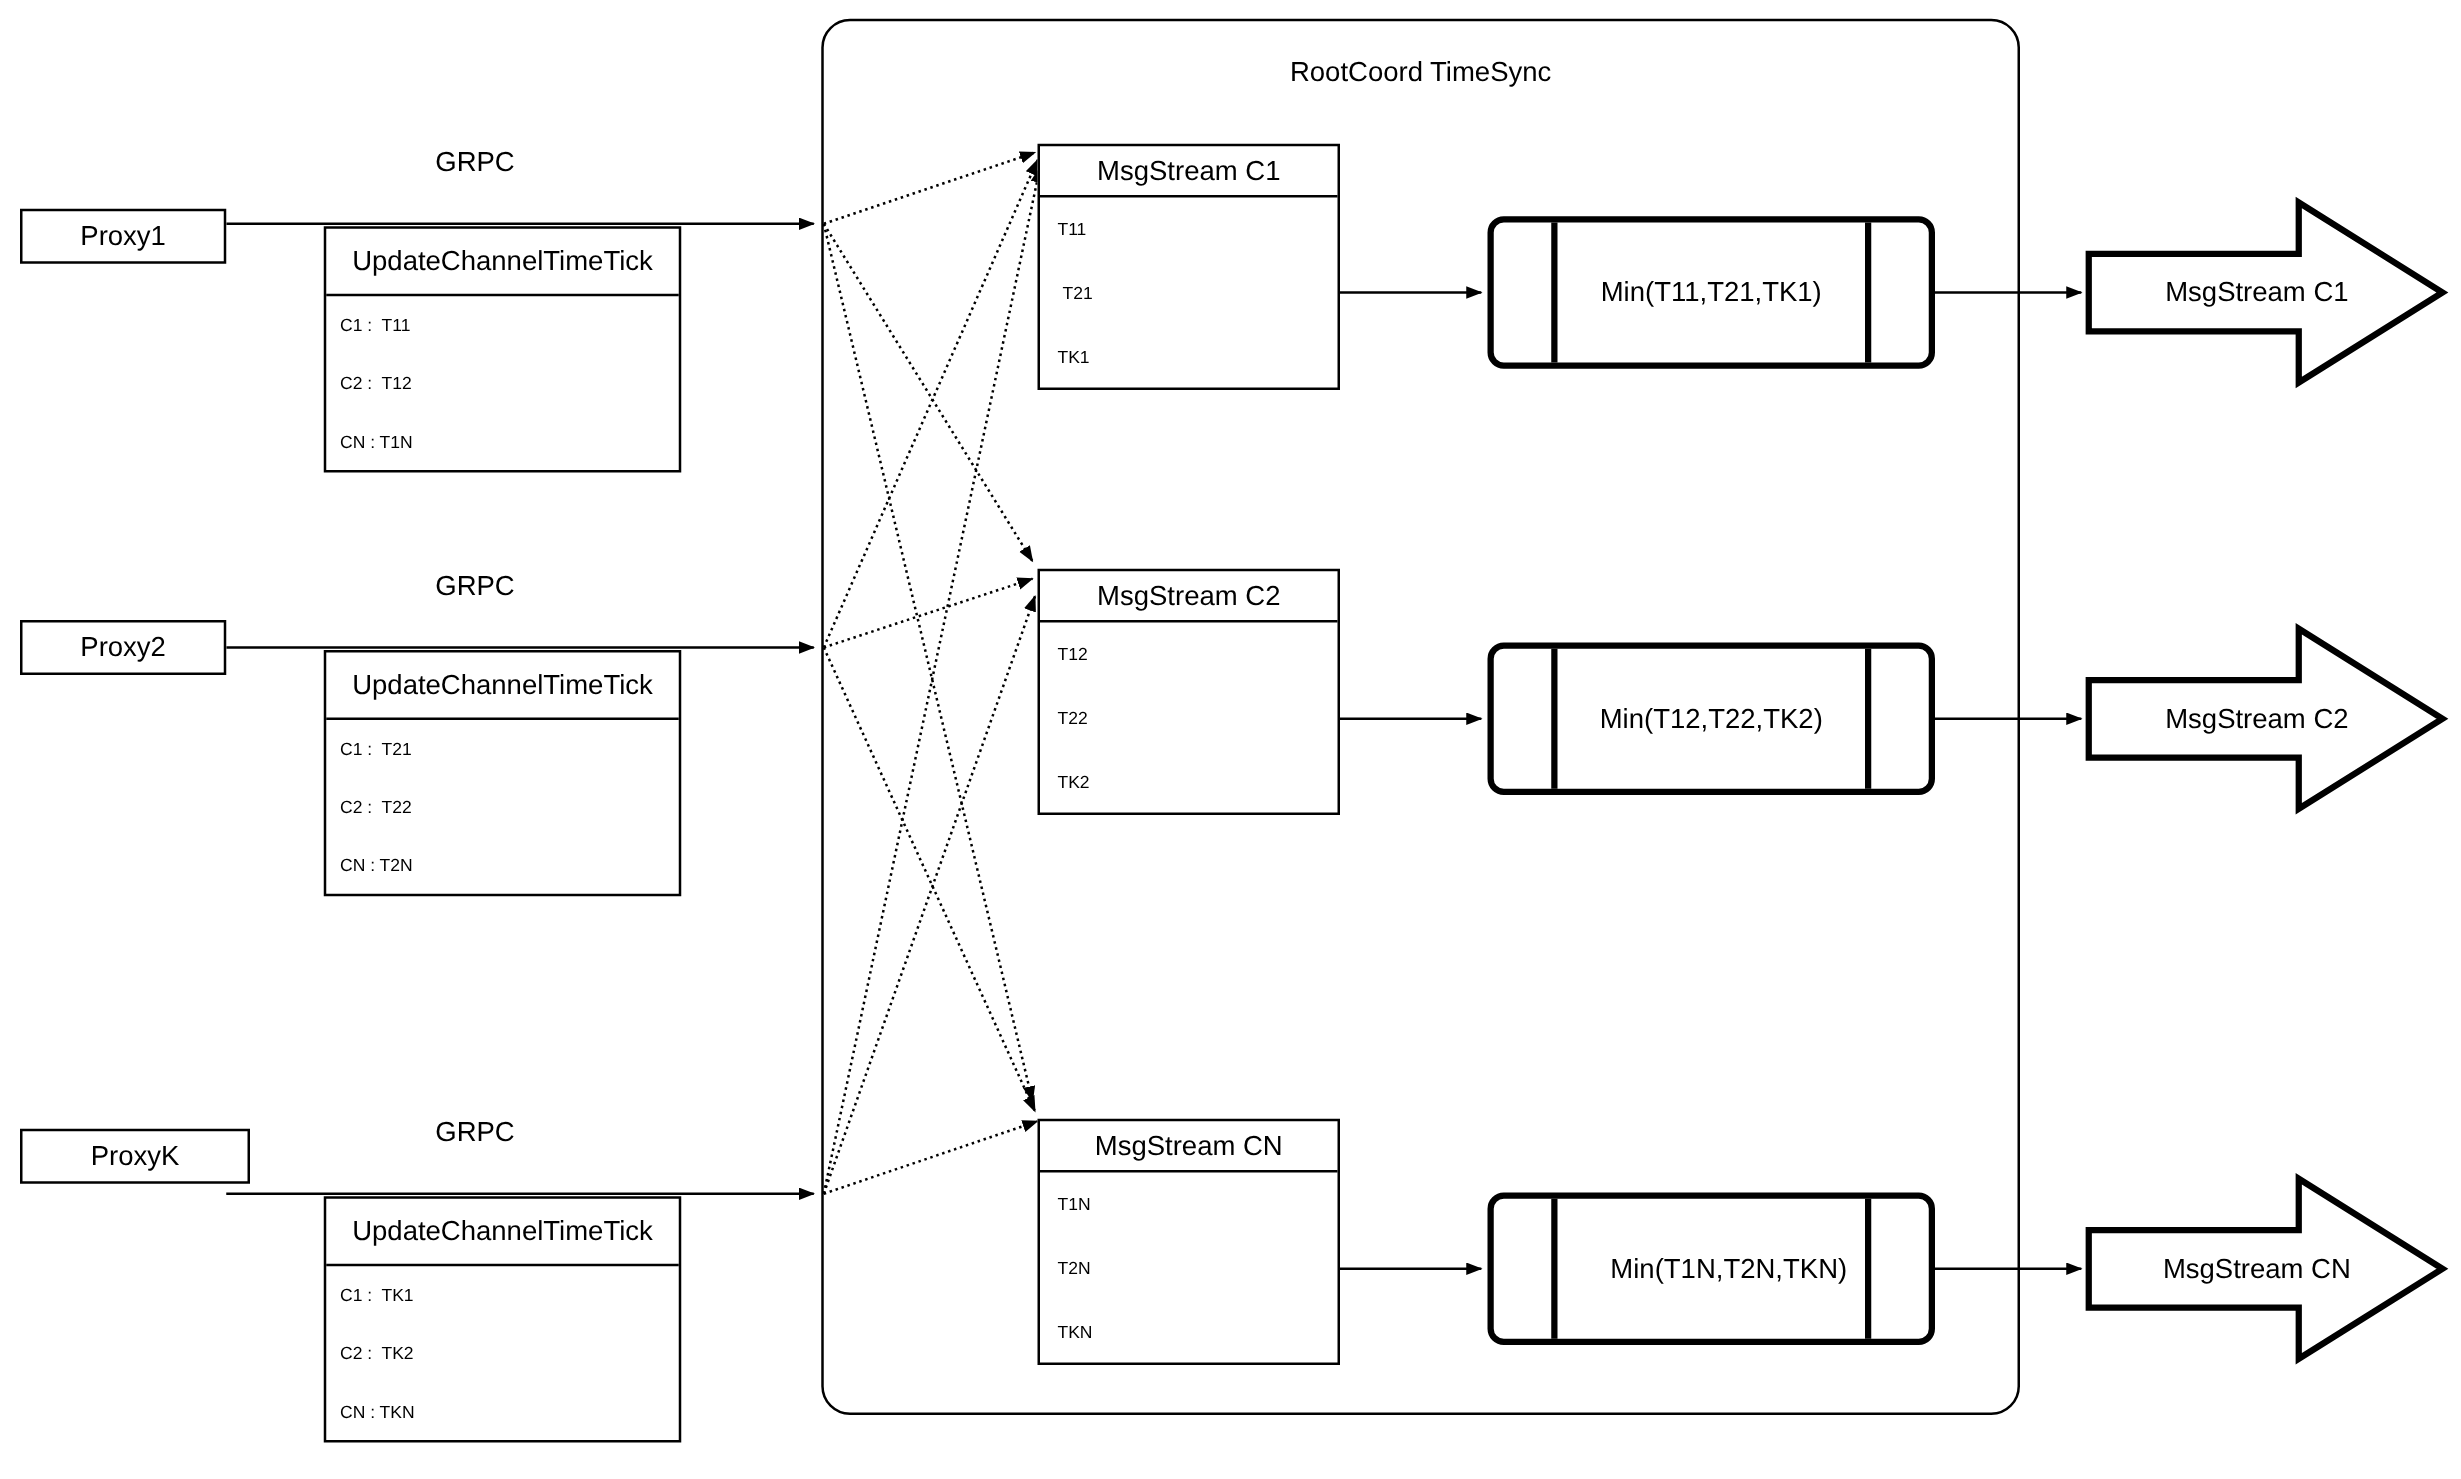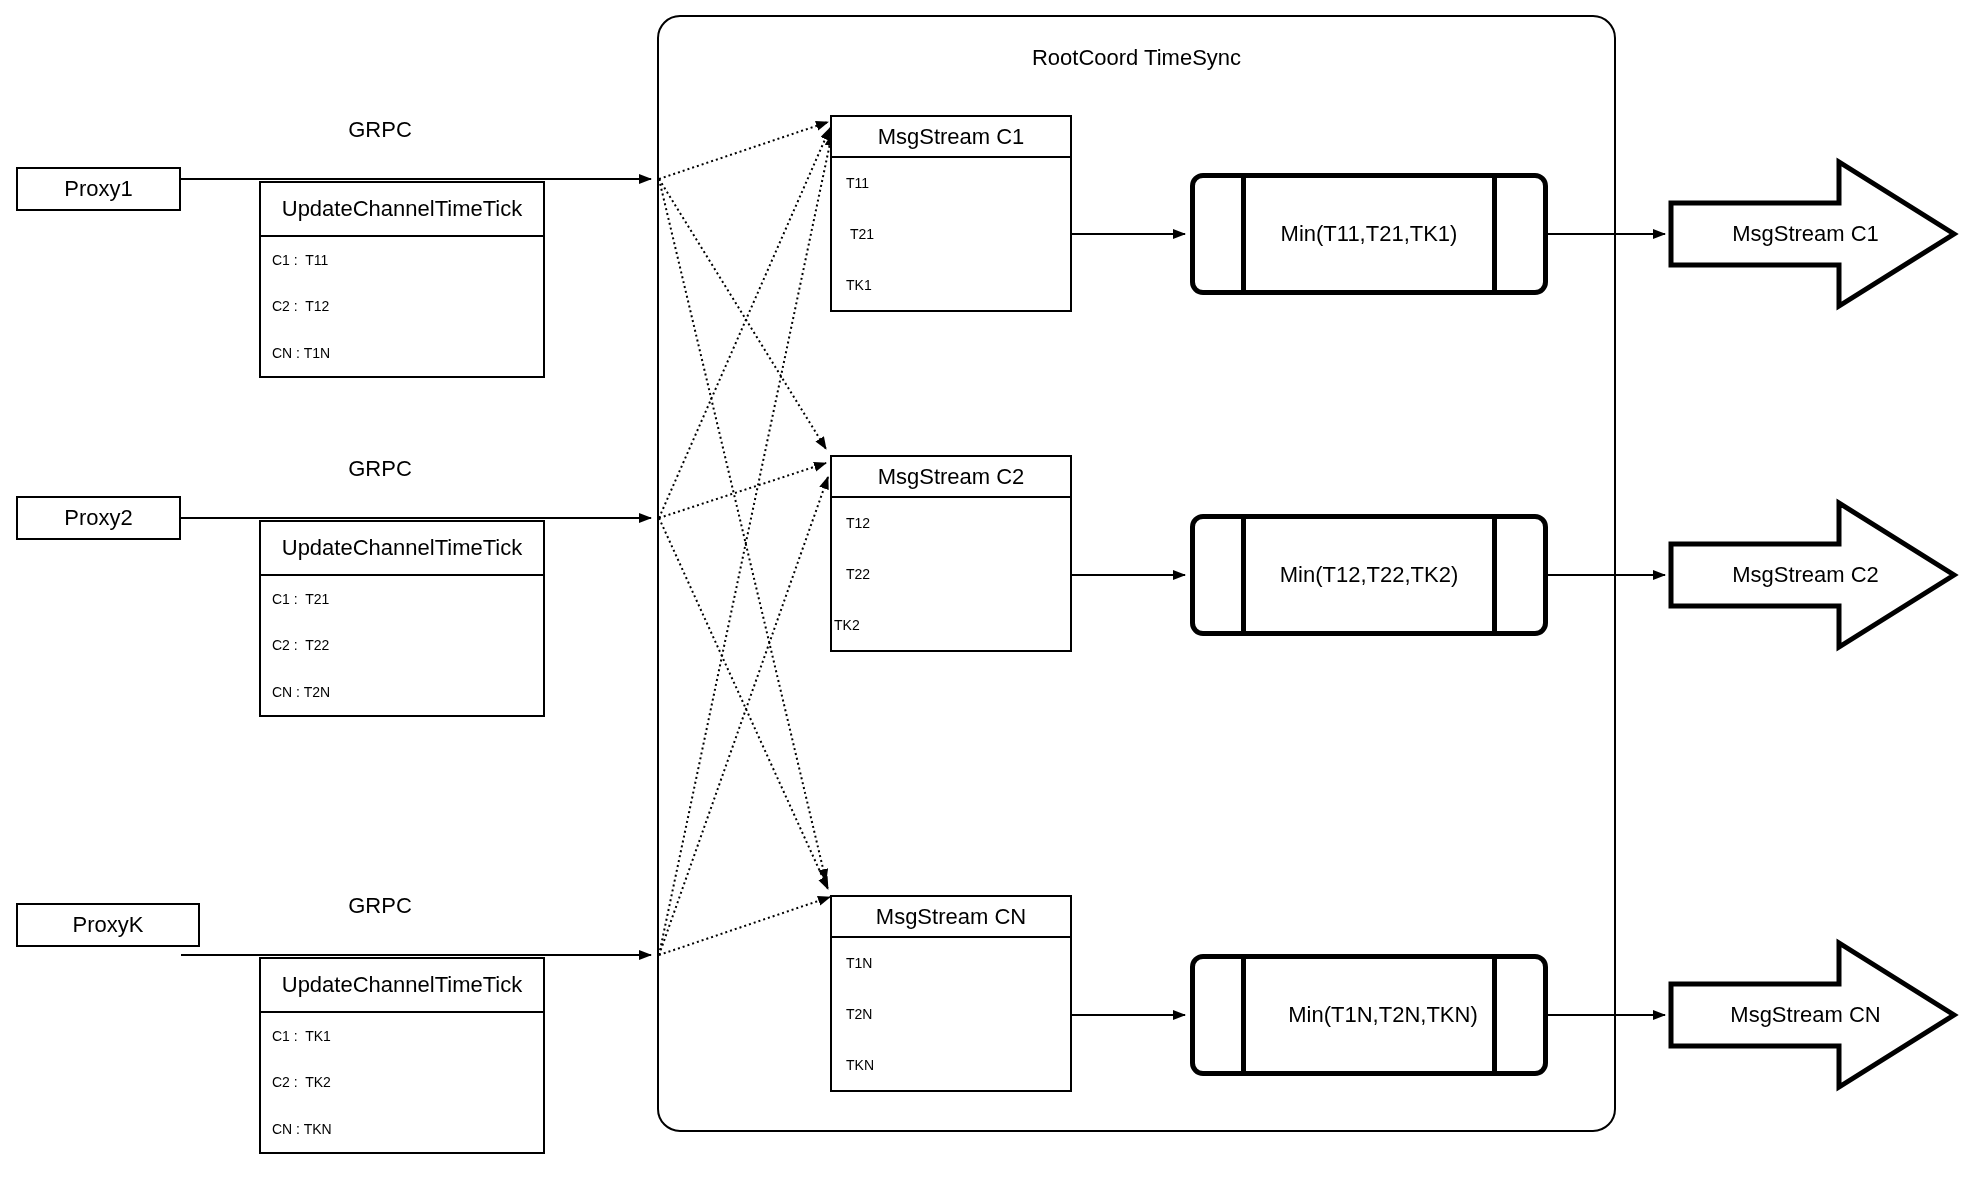--- a/index.html
+++ b/index.html
@@ -152,21 +152,21 @@
       <div class="cell">C2 :  T22</div>
       <div class="cell">CN : T2N</div>
     </div>
   </div>
 
   <div class="abs tbl" style="left:830px;top:455px;width:242px;height:197px;">
     <div class="tbl-header" style="height:39px;">MsgStream C2</div>
     <div class="tbl-body">
       <div class="cell" style="padding-left:14px;">T12</div>
       <div class="cell" style="padding-left:14px;">T22</div>
-      <div class="cell" style="padding-left:2px;">TK2</div>
+      <div class="cell" style="padding-left:14px;">TK2</div>
     </div>
   </div>
 
   <div class="abs min-box" style="left:1190px;top:514px;width:358px;height:122px;">
     <div class="min-line" style="left:46px;"></div>
     <div class="min-line" style="right:46px;"></div>
     <span>Min(T12,T22,TK2)</span>
   </div>
 
   <div class="abs block-arrow" style="left:1671px;top:503px;width:283px;height:144px;">

